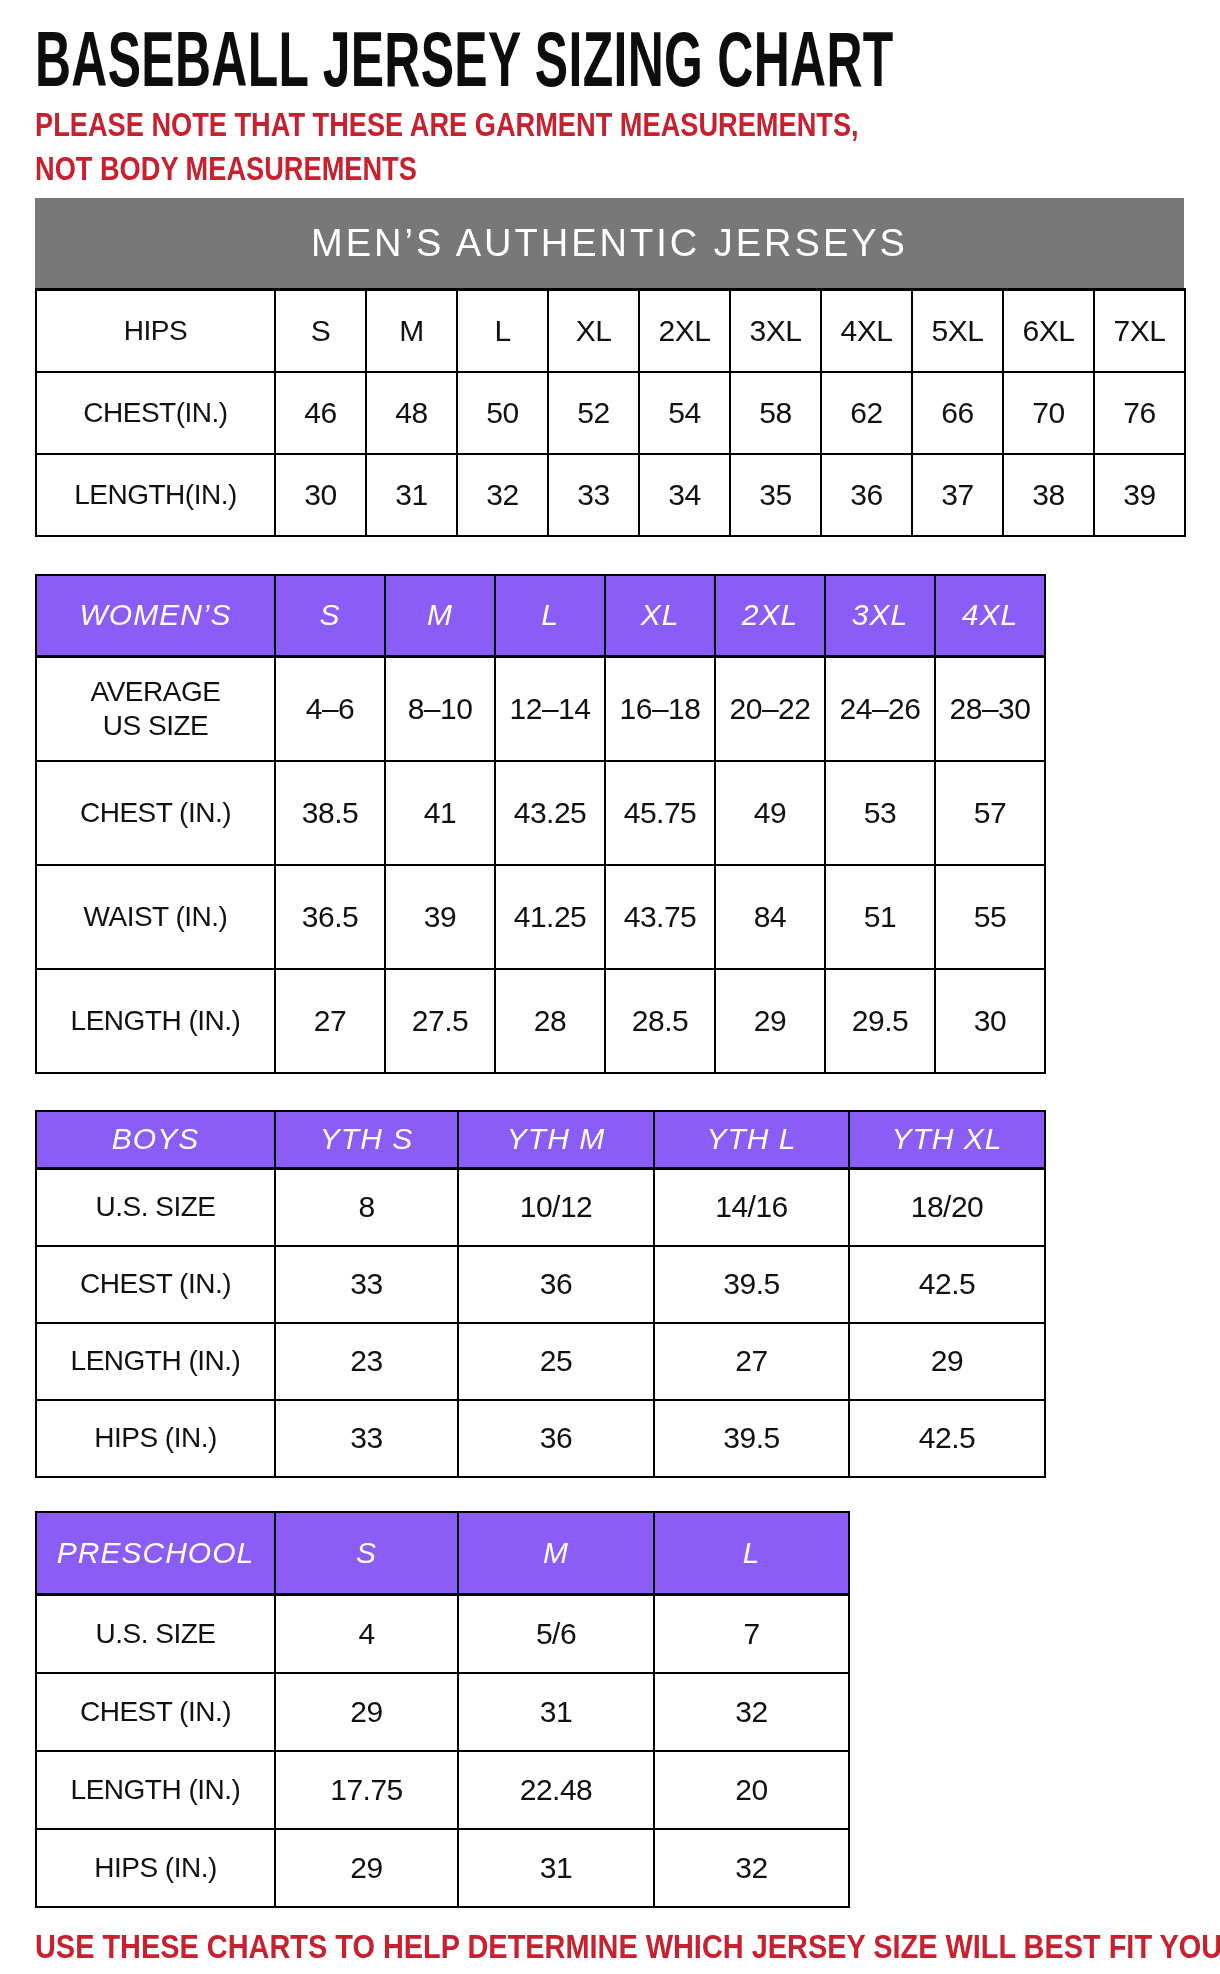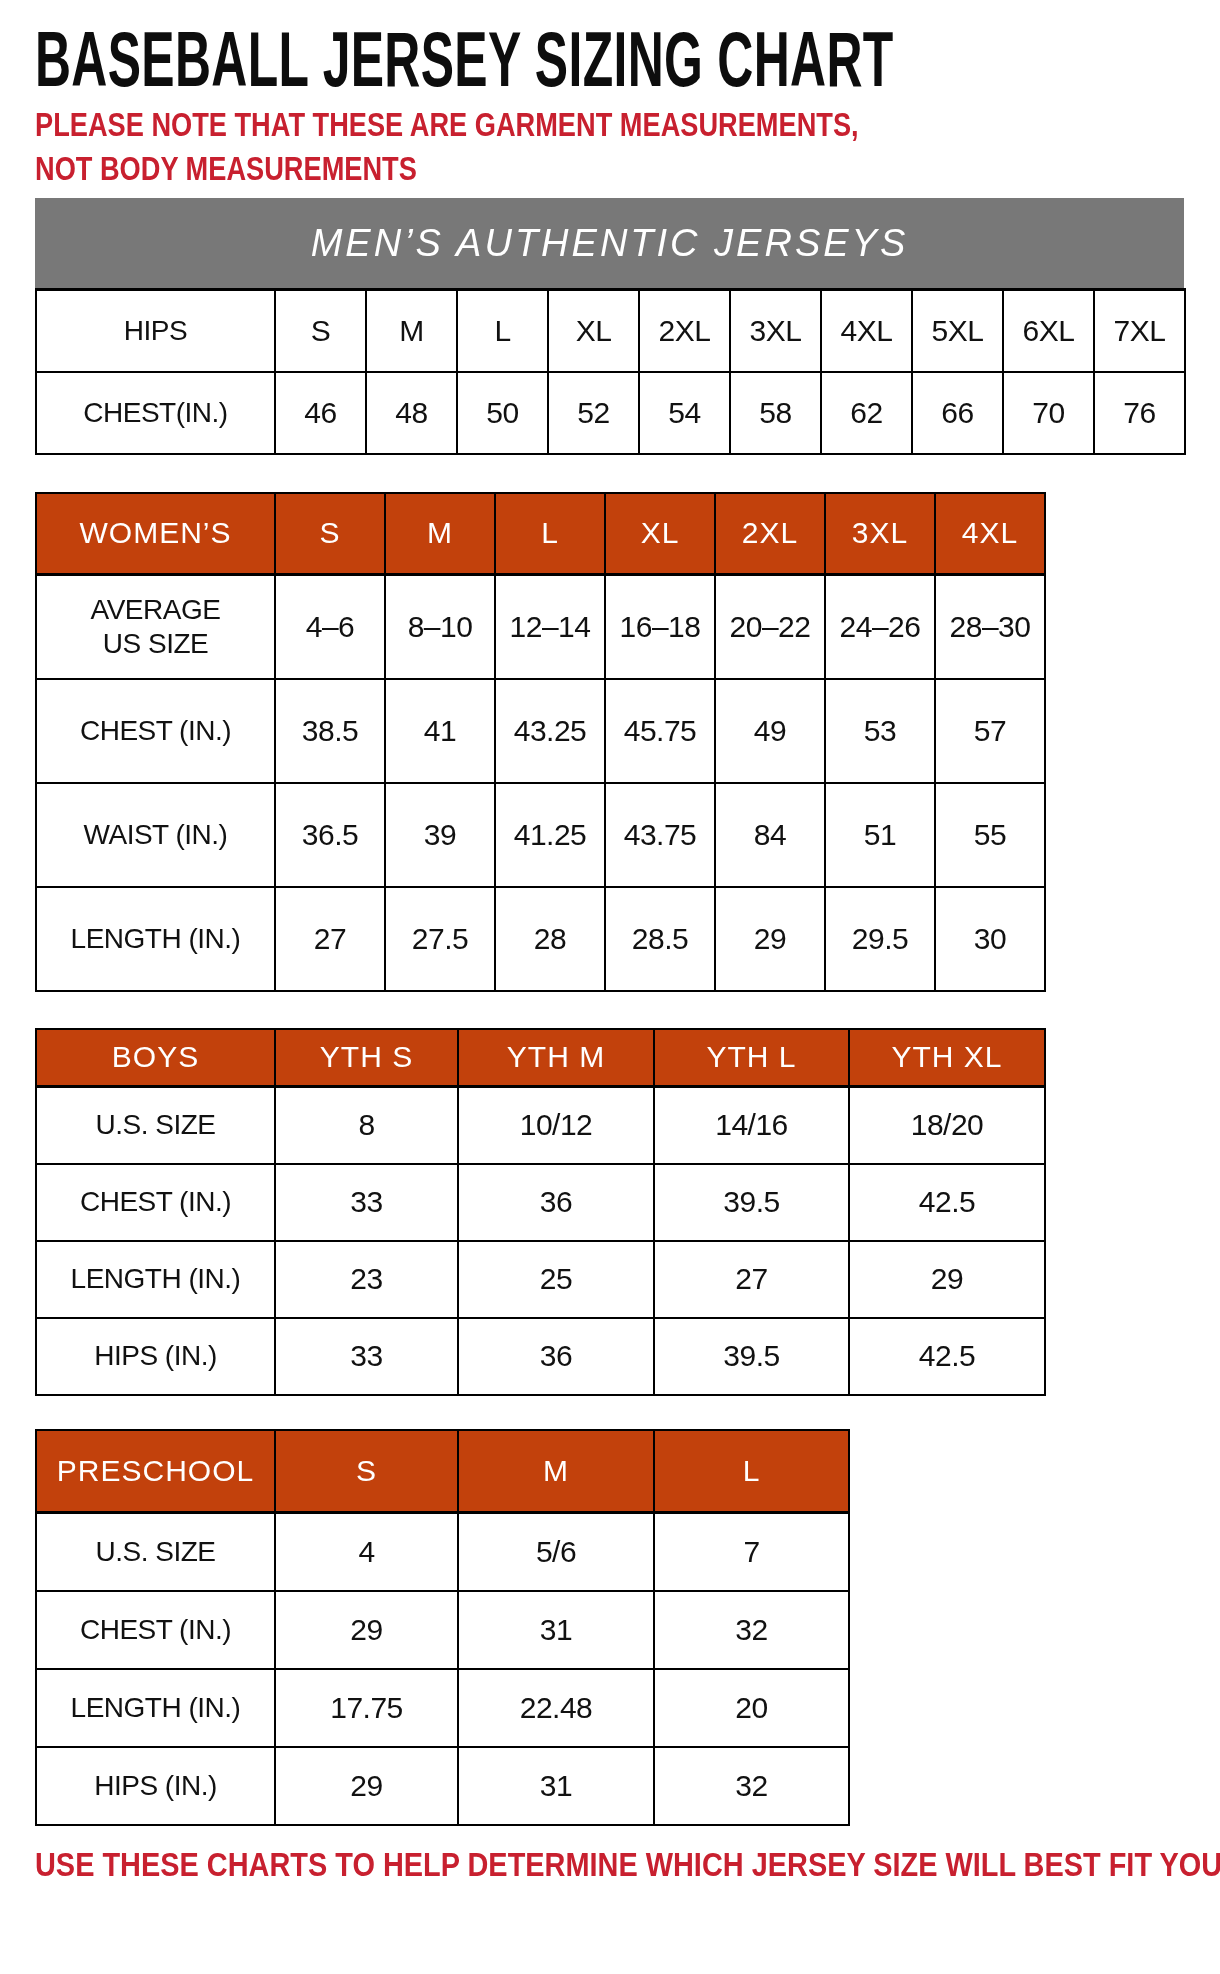--- a/index.html
+++ b/index.html
@@ -55,21 +55,20 @@
 
   
   .banner {
     width: 1149px;
     height: 90px;
     margin-top: 8px;
     background: #787878;
     display: flex;
     align-items: center;
     justify-content: center;
-    font-style: italic;
   }
   .banner > span {
     color: #ffffff;
     font-size: 38px;
     letter-spacing: 3px;
   }
 
   
   table { border-collapse: collapse; table-layout: fixed; }
   td {
@@ -85,25 +84,26 @@
 
   .mens-tbl tr { height: 82px; }
   .w-tbl tr { height: 104px; }
   .w-tbl tr.head { height: 82px; }
   .b-tbl tr { height: 77px; }
   .b-tbl tr.head { height: 58px; }
   .p-tbl tr { height: 78px; }
   .p-tbl tr.head { height: 83px; }
 
   td.hd {
-    background: #c2410c;
+    background: #8b5cf6;
     color: #ffffff;
     font-size: 30px;
     letter-spacing: 1px;
     border-bottom: 3px solid #000000;
+    font-style: italic;
   }
   td.lbl { font-size: 28px; letter-spacing: -0.5px; }
   td.val { font-size: 30px; letter-spacing: -0.5px; }
   .wrap2 { display: inline-block; max-width: 150px; line-height: 34px; }
 </style>
 </head>
 <body>
 
 <div class="page">
 
@@ -151,20 +151,33 @@
       <td class="val">46</td>
       <td class="val">48</td>
       <td class="val">50</td>
       <td class="val">52</td>
       <td class="val">54</td>
       <td class="val">58</td>
       <td class="val">62</td>
       <td class="val">66</td>
       <td class="val">70</td>
       <td class="val">76</td>
+    </tr>
+    <tr>
+      <td class="lbl">LENGTH(IN.)</td>
+      <td class="val">30</td>
+      <td class="val">31</td>
+      <td class="val">32</td>
+      <td class="val">33</td>
+      <td class="val">34</td>
+      <td class="val">35</td>
+      <td class="val">36</td>
+      <td class="val">37</td>
+      <td class="val">38</td>
+      <td class="val">39</td>
     </tr>
   </tbody>
     </table>
 
   <table class="w-tbl">
     <colgroup>
       <col style="width:239px">
       <col style="width:110px">
         <col style="width:110px">
         <col style="width:110px">

